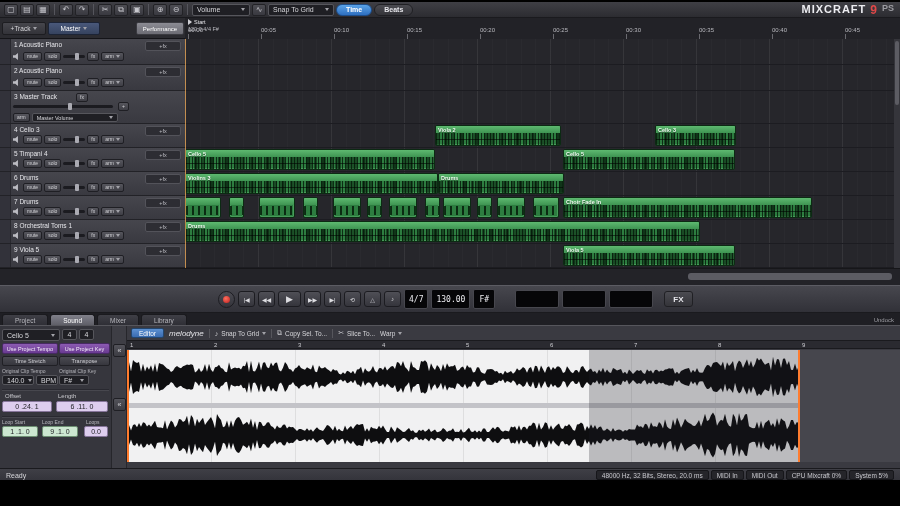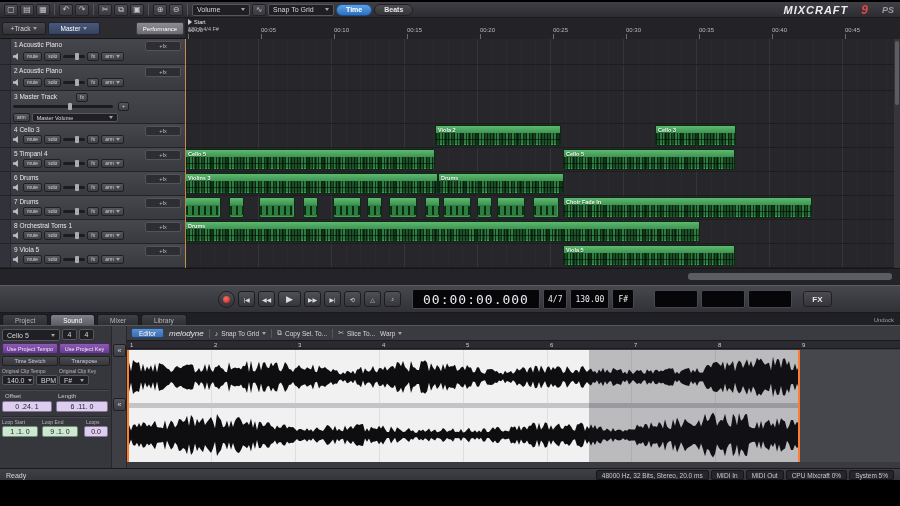--- a/index.html
+++ b/index.html
@@ -10,21 +10,21 @@
 
 
 #topbar{position:absolute;top:0;left:0;width:900px;height:16px;background:linear-gradient(#3f3f45,#2c2c31);border-bottom:1px solid #1a1a1e;display:flex;align-items:center;padding:0 4px;gap:2px}
 #tb-icons{display:flex;align-items:center;gap:2px}
 .tb-icon{width:14px;height:12px;background:linear-gradient(#4d4d53,#393940);border:1px solid #222226;border-radius:2px;color:#c8c8ce;font-size:8px;line-height:10px;text-align:center;flex:0 0 auto}
 .tb-sep{width:1px;height:11px;background:#55555c;margin:0 2px;flex:0 0 auto}
 .select{height:12px;background:#1f1f24;border:1px solid #56565c;border-radius:2px;color:#d7d7db;font-size:7px;display:flex;align-items:center;justify-content:space-between;gap:3px;padding:0 4px;flex:0 0 auto}
 .caret{width:0;height:0;border-left:2.5px solid transparent;border-right:2.5px solid transparent;border-top:3px solid #a2a2a8;flex:0 0 auto}
 .pill{height:12px;border-radius:7px;font-size:7px;font-weight:bold;color:#e5e5ea;display:flex;align-items:center;justify-content:center;padding:0 9px;background:linear-gradient(#4b4b51,#343439);border:1px solid #202024;flex:0 0 auto}
 .pill.blue{background:linear-gradient(#5aa3e8,#2e6fc0);border-color:#1d4d8a;color:#fff}
-#logo{margin-left:auto;font-style:italic;font-weight:bold;letter-spacing:1px;font-size:11px;color:#ededf1;display:flex;align-items:center;gap:13px;padding-right:2px}
+#logo{margin-left:auto;font-weight:bold;letter-spacing:1px;font-size:11px;color:#ededf1;display:flex;align-items:flex-start;gap:4px;padding-right:2px}
 #logo .l9{color:#e04848;font-size:12px}
 #logo .lps{color:#9c9ca2;font-size:9px;letter-spacing:0}
 
 
 #row2{position:absolute;top:16px;left:0;width:900px;height:21px;background:#2b2b30;border-bottom:1px solid #141418}
 .hbtn{position:absolute;height:13px;display:flex;align-items:center;justify-content:center;gap:3px;font-size:6.5px;color:#d8d8dc;background:linear-gradient(#46464c,#333339);border:1px solid #1d1d21;border-radius:2px;padding:0 5px}
 #addtrack{top:4px;left:2px;width:44px}
 #master-tab{position:absolute;top:4px;left:48px;width:52px;height:13px;display:flex;align-items:center;justify-content:center;gap:3px;font-size:6.5px;color:#fff;background:linear-gradient(#49587a,#36435f);border:1px solid #1c2436;border-radius:2px}
 #performance{position:absolute;top:4px;left:136px;width:48px;height:13px;display:flex;align-items:center;justify-content:center;font-size:6px;color:#fff;background:linear-gradient(#8b8b93,#6c6c74);border:1px solid #3a3a40;border-radius:2px}
 #ruler{position:absolute;top:0;left:185px;width:715px;height:21px;background:#222227;overflow:hidden}
@@ -489,21 +489,20 @@
       <div id="tp-btns">
           <div class="tpbtn">|◀</div>
           <div class="tpbtn">◀◀</div>
           <div class="tpbtn play">▶</div>
           <div class="tpbtn">▶▶</div>
           <div class="tpbtn">▶|</div>
           <div class="tpbtn">⟲</div>
           <div class="tpbtn">△</div>
           <div class="tpbtn">♪</div>
         </div>
-      <div class="disp" id="time-disp">00:00:00.000</div>
       <div class="disp small">4/7</div>
       <div class="disp small">130.00</div>
       <div class="disp small">F#</div>
       <div id="gap1"></div>
       <div class="disp empty"></div>
       <div class="disp empty"></div>
       <div class="disp empty"></div>
       <div class="pill" id="fxbtn">FX</div>
     </div>
 

